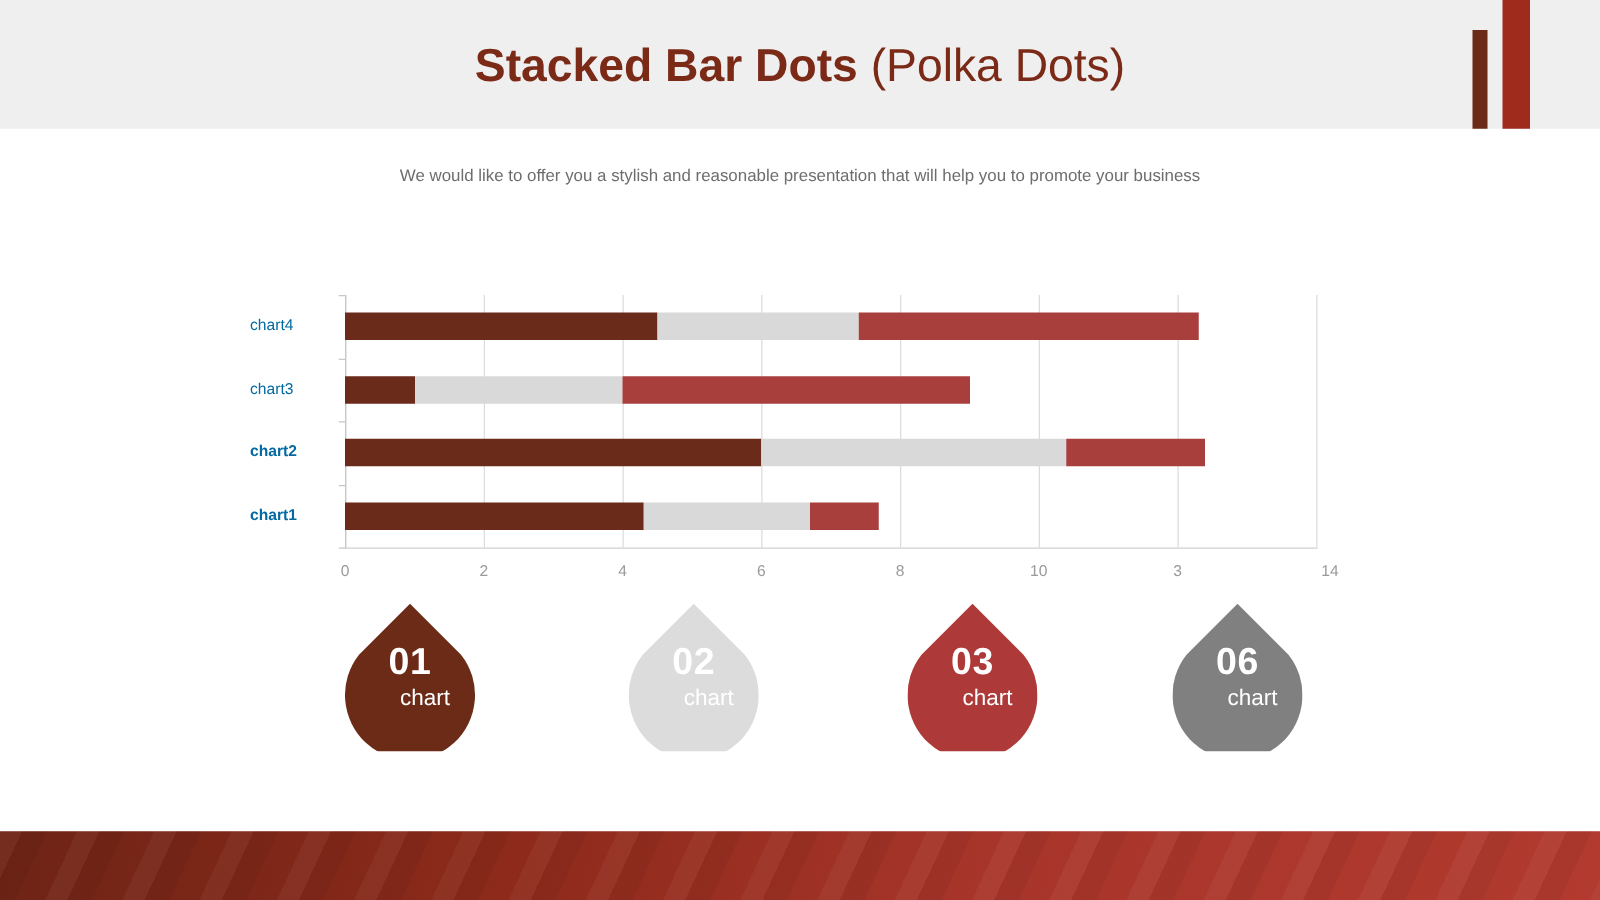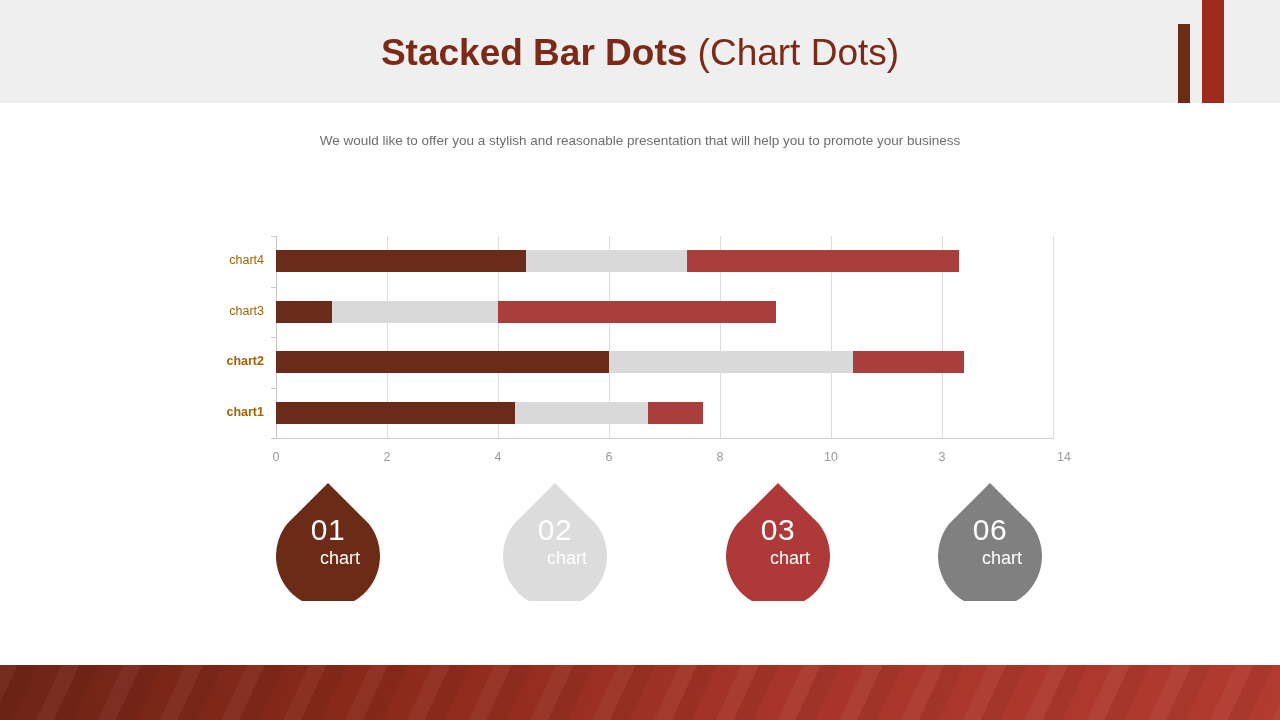--- a/index.html
+++ b/index.html
@@ -117,23 +117,23 @@
     position: absolute;
     top: 0;
     height: 22px;
   }
 
   .cat-label {
     position: absolute;
     right: 0;
     width: 76px;
     padding-right: 12px;
-    text-align: right;
+    text-align: left;
     font-size: 12.5px;
-    color: #a16207;
+    color: #0369a1;
     white-space: nowrap;
   }
   .cat-label-wrap {
     position: absolute;
     left: 0; top: 8px;
     width: 76px; height: 202px;
   }
 
   .xtick-label {
     position: absolute;
@@ -165,21 +165,21 @@
     position: absolute;
     left: 0; top: 30px;
     width: 104px;
     text-align: center;
     color: #ffffff;
     pointer-events: none;
   }
   .marker-num {
     font-size: 30px;
     line-height: 34px;
-    font-weight: normal;
+    font-weight: bold;
     letter-spacing: 0.5px;
   }
   .marker-sub {
     font-size: 18px;
     line-height: 22px;
     font-weight: normal;
     margin-left: 24px;
   }
 
   
@@ -200,21 +200,21 @@
       linear-gradient(100deg, #6e2415 0%, #8d2a1b 32%, #a8352a 62%, #b23a2e 100%);
   }
 </style>
 </head>
 <body>
 
 <div class="header-band"></div>
 
 <div class="page-title">
   <span class="title-strong">Stacked Bar Dots</span>
-  <span class="title-light">(Chart Dots)</span>
+  <span class="title-light">(Polka Dots)</span>
 </div>
 
 <div class="deco-bars">
   <div class="deco-bar-short"></div>
   <div class="deco-bar-tall"></div>
 </div>
 
 <div class="subtitle">We would like to offer you a stylish and reasonable presentation that will help you to promote your business</div>
 
 <div class="chart-area">

